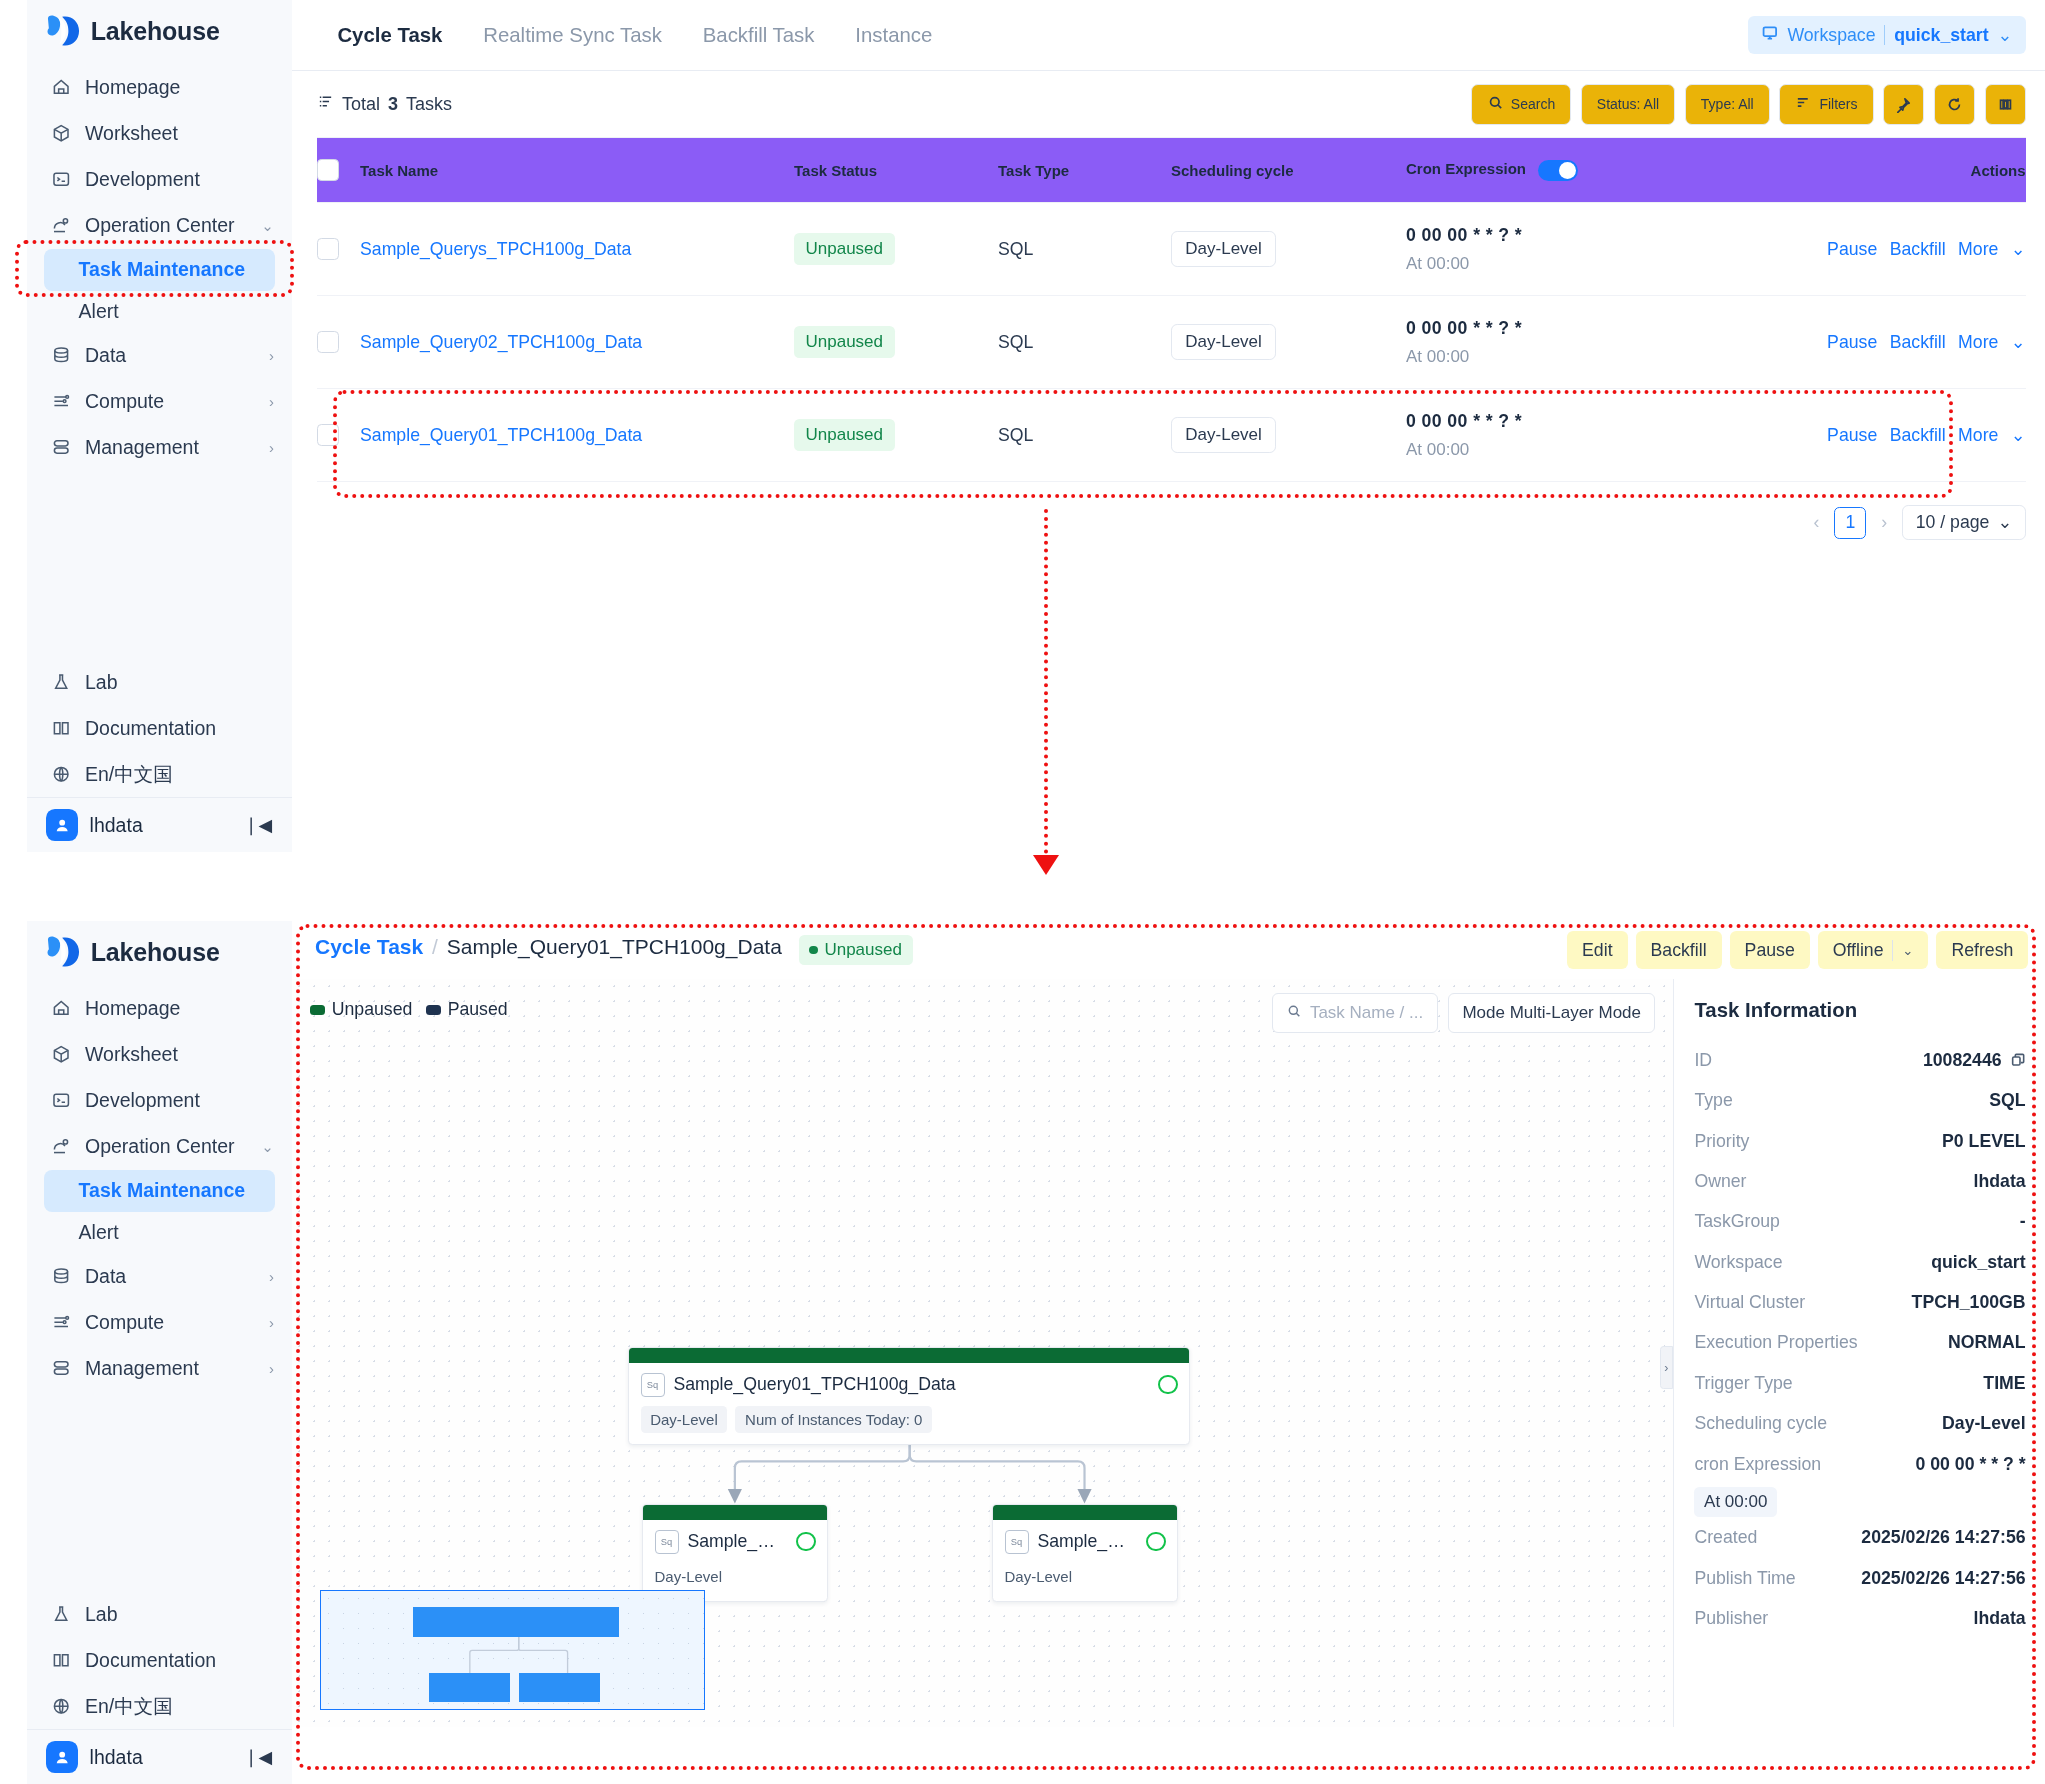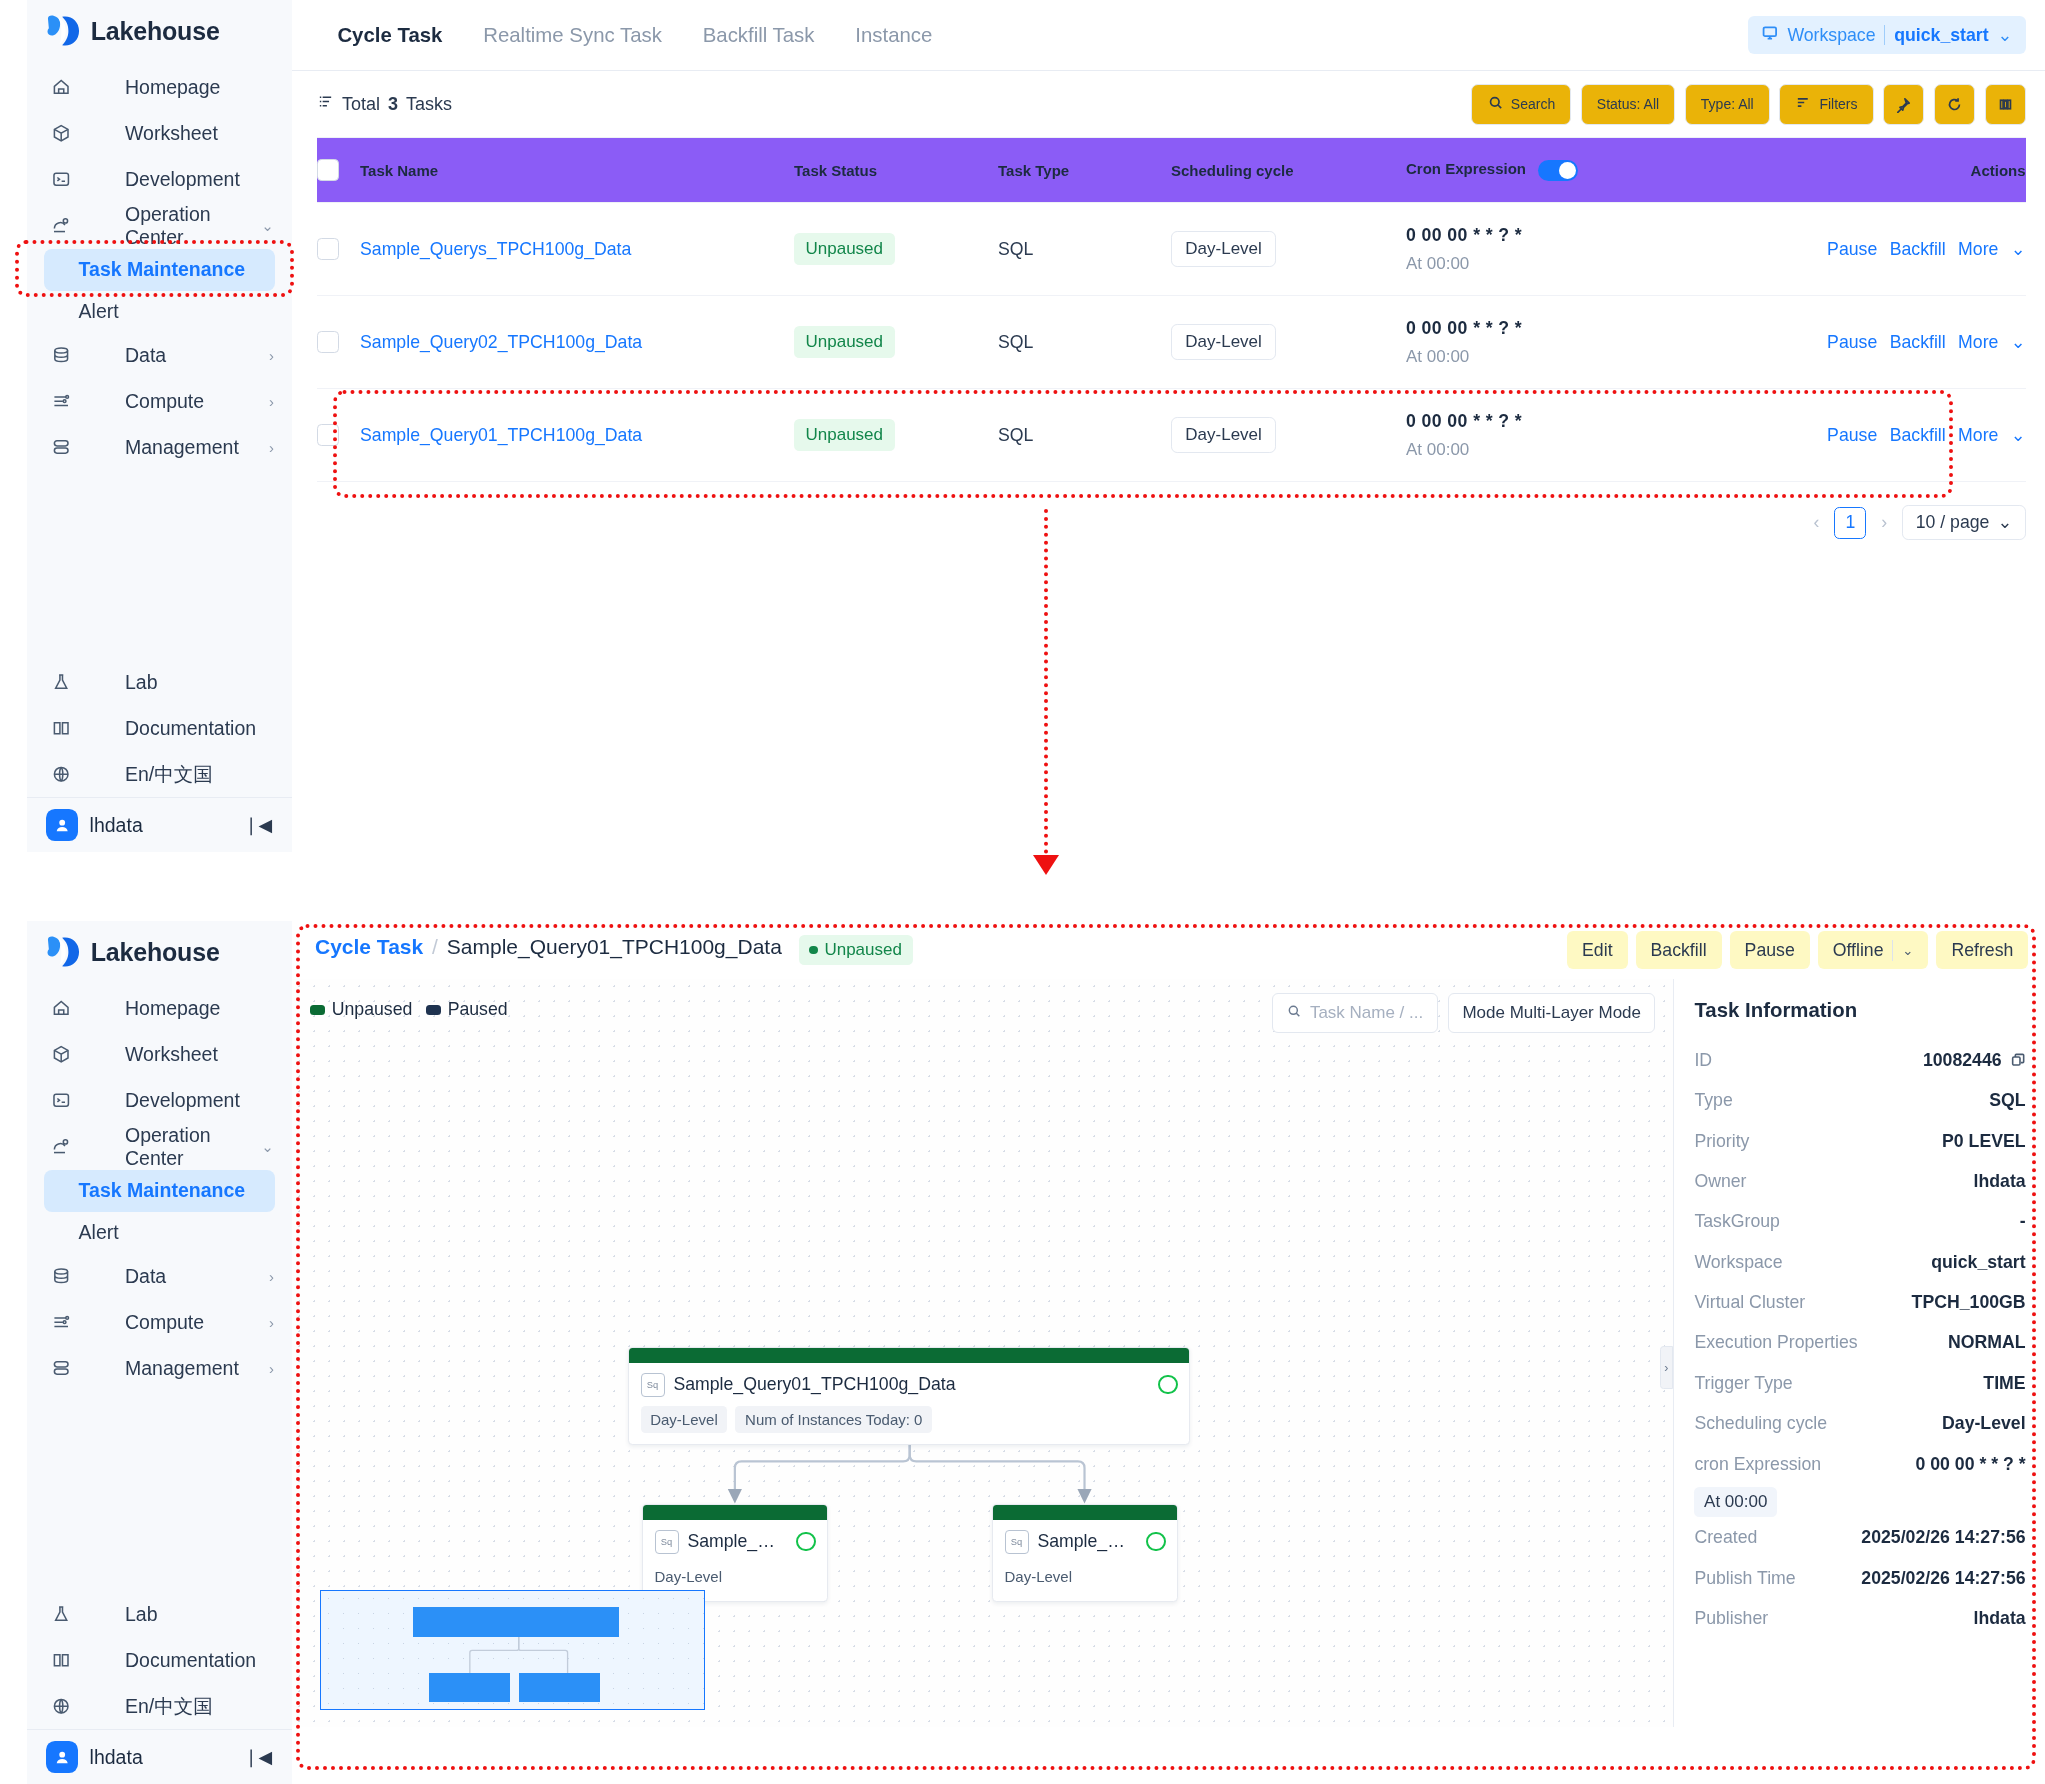--- a/index.html
+++ b/index.html
@@ -11,21 +11,21 @@
   .sidebar { position:absolute; left:26.6px; width:266px;
     background:#f7f9fc; border-right:0.4px solid #e8ecf3;
     display:flex; flex-direction:column; }
   .brand { display:flex; align-items:center; gap:9.7px; padding:15px 0 15px 19.5px; }
   .brand-mark { width:35px; height:32px; position:relative; flex:none; }
   .brand-text { font-size:25px; font-weight:600; color:#1c2b40; letter-spacing:-0.2px; }
   .nav { padding:2.7px 0 0 0; }
   .nav-item { display:flex; align-items:center; gap:12.4px; height:46px;
     padding:0 17.7px 0 23px; color:#2b3a50; font-size:19.5px; cursor:pointer;
     position:relative; }
-  .nav-item .lbl { flex:1;margin-left:40px; }
+  .nav-item .lbl { flex:1; }
   .nav-ico { width:23px; height:23px; flex:none; display:flex;
     align-items:center; justify-content:center; color:#4a5b70; }
   .nav-ico svg { width:20.4px; height:20.4px; }
   .chev { color:#8b98aa; font-size:15px; line-height:1; }
   .sub-item { display:flex; align-items:center; height:42px; margin:0 17px;
     padding-left:35px; font-size:19.5px; color:#2b3a50; border-radius:8px;
     cursor:pointer; }
   .sub-item.active { background:#d6eafe; color:#1677ff; font-weight:600; }
   .nav-spacer { flex:1 1 auto; }
   .user-bar { display:flex; align-items:center; gap:11.5px; padding:0 19.5px;

